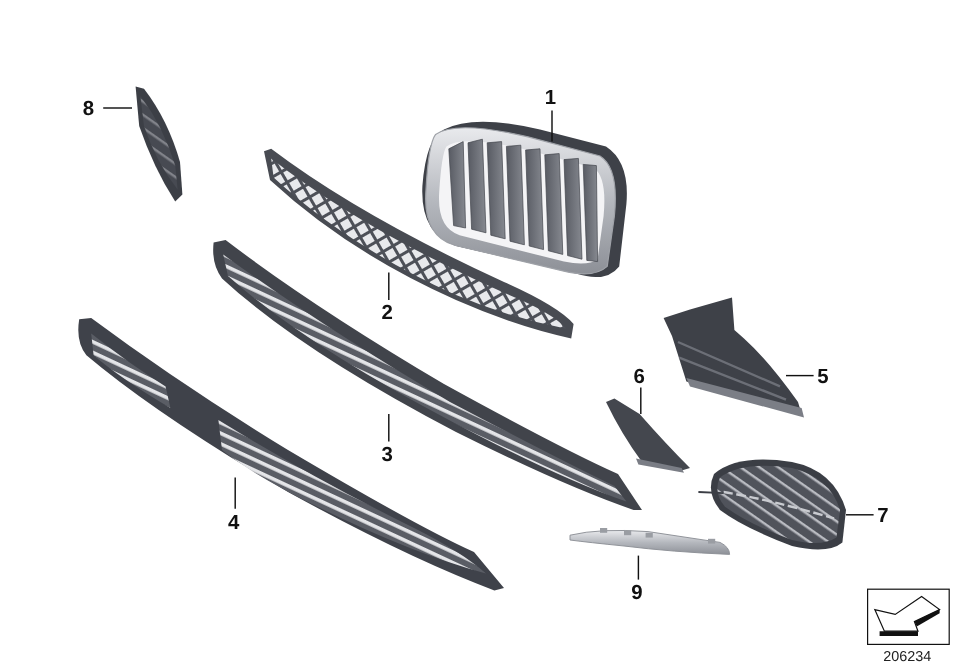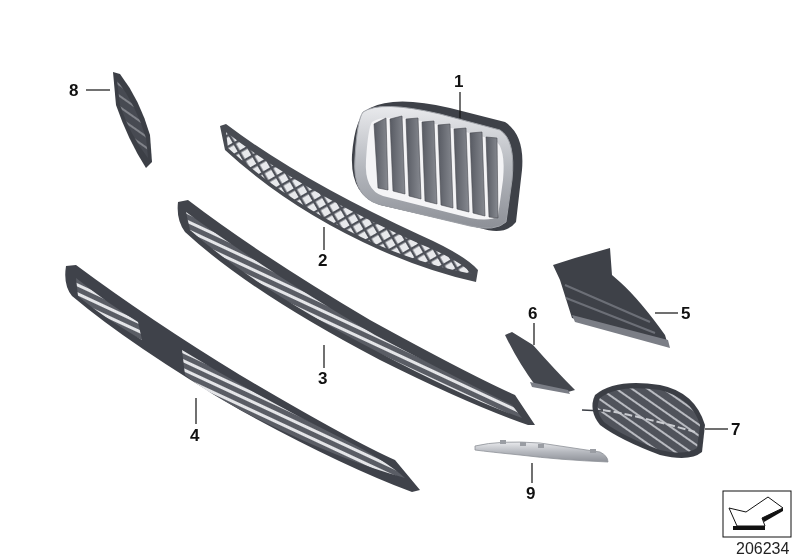--- a/index.html
+++ b/index.html
@@ -1,21 +1,21 @@
 <!DOCTYPE html>
 <html><head>
 <meta charset="utf-8">
 <style>
   html, body { margin: 0; padding: 0; background: #ffffff; }
   body { width: 800px; height: 560px; position: relative; overflow: hidden;
          font-family: "Liberation Sans", sans-serif; }
   #canvas { position: absolute; left: 0; top: 0; width: 800px; height: 560px; }
   .callout { position: absolute; font-weight: bold; font-size: 17px; color: #111;
              font-family: "Liberation Sans", sans-serif; line-height: 1; }
-  .diagram-id { position: absolute; left: 736px; top: 540px; font-size: 16px;
+  .diagram-id { position: absolute; left: 736px; top: 540px; font-size: 12px;
                 color: #222; font-family: "Liberation Sans", sans-serif; }
 </style>
 </head>
 <body>
 
 <svg id="canvas" viewBox="0 0 800 560" xmlns="http://www.w3.org/2000/svg">
   <defs>
     <pattern id="mesh" width="8" height="8" patternUnits="userSpaceOnUse" patternTransform="rotate(25)">
       <rect width="8" height="8" fill="#5a5d65"></rect>
       <rect x="0" y="0" width="8" height="3" fill="#e4e5e8"></rect>

